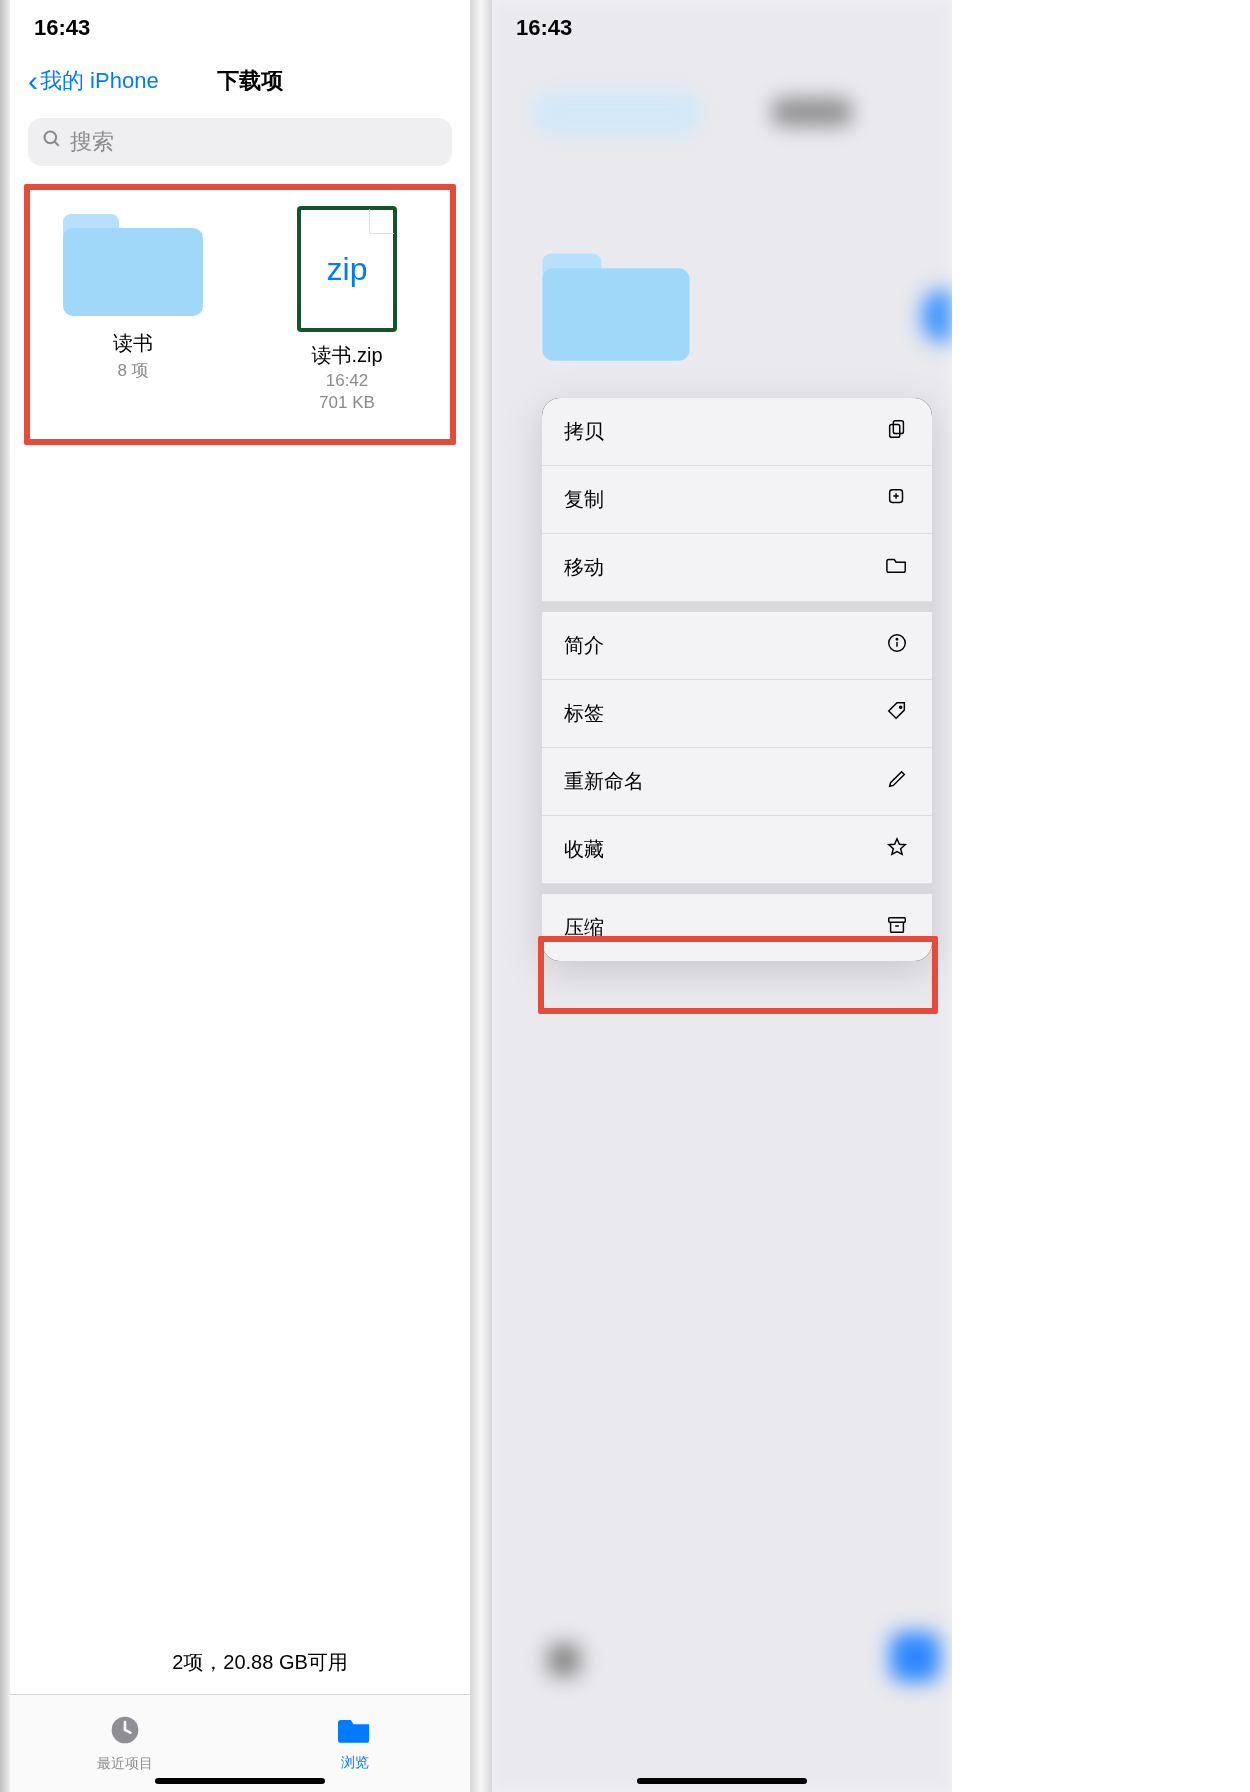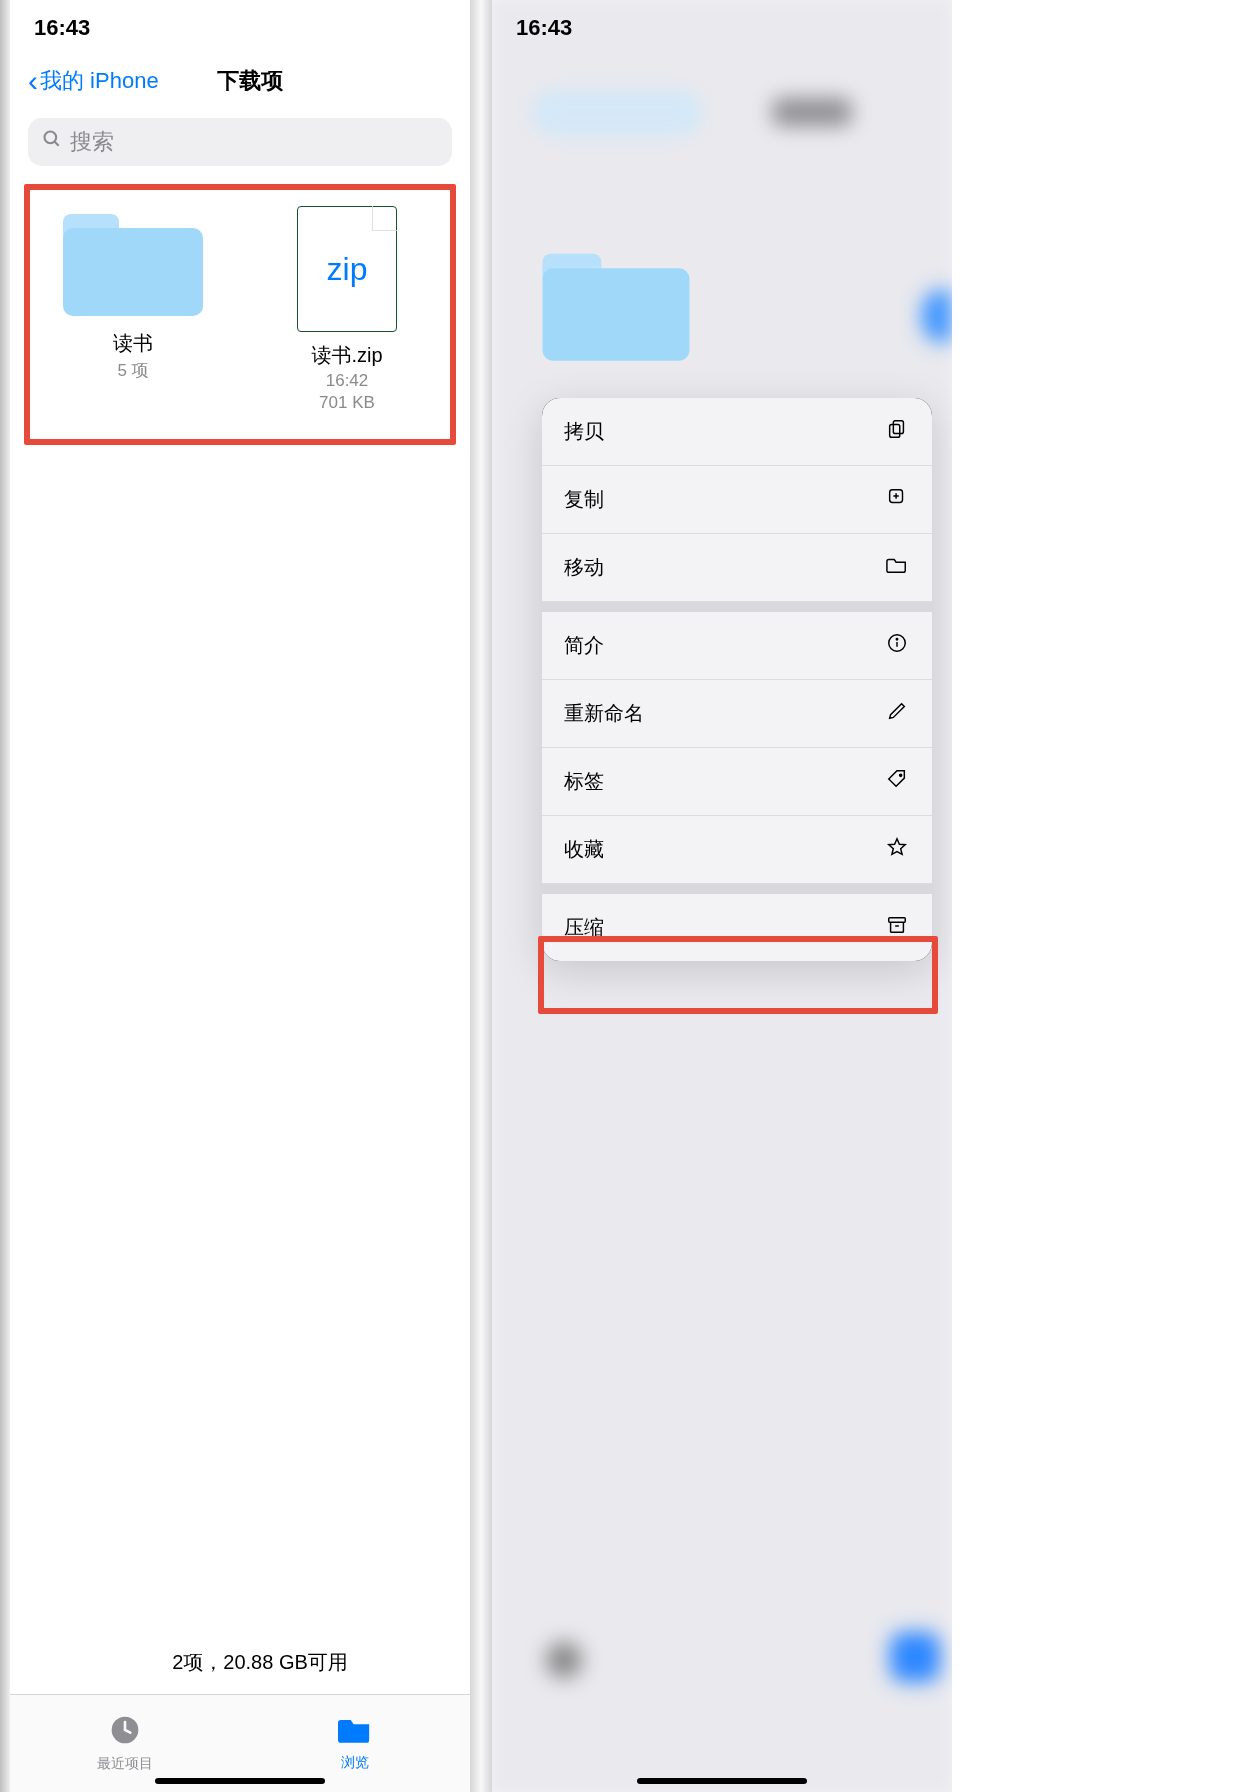--- a/index.html
+++ b/index.html
@@ -106,21 +106,21 @@
     content:"";
     position:absolute;
     top:22px; left:0;
     width:140px; height:88px;
     background:#9fd8f9;
     border-radius:10px;
   }
   .file-icon {
     width: 100px; height: 126px;
     background:#fff;
-    border:1px solid #14532d;
+    border:4px solid #14532d;
     border-radius:4px;
     position:relative;
     display:flex;
     align-items:center;
     justify-content:center;
     color:#007aff;
     font-size:32px;
     font-weight:400;
     margin-bottom: 6px;
   }
@@ -291,21 +291,21 @@
           <line x1="20" y1="20" x2="15" y2="15"></line>
         </svg>
     </span>
     <span>搜索</span>
   </div>
 
   <div class="hi-box">
     <div class="item">
       <div class="folder-icon"></div>
       <div class="name">读书</div>
-      <div class="meta">5 项</div>
+      <div class="meta">8 项</div>
     </div>
     <div class="item">
       <div class="file-icon">
         <span>zip</span>
       </div>
       <div class="name">读书.zip</div>
       <div class="meta">16:42</div>
       <div class="meta">701 KB</div>
     </div>
   </div>
@@ -373,30 +373,30 @@
     <div class="menu-gap"></div>
     <div class="menu-item">
       <span>简介</span>
       <span class="mi-icon"><svg viewBox="0 0 24 24">
             <circle cx="12" cy="12" r="9"></circle>
             <line x1="12" y1="11" x2="12" y2="16"></line>
             <circle cx="12" cy="8" r="0.8" fill="#000"></circle>
           </svg></span>
     </div>
     <div class="menu-item">
-      <span>重新命名</span>
-      <span class="mi-icon"><svg viewBox="0 0 24 24">
-            <path d="M4 20l4-1 12-12-3-3L5 16z"></path>
-          </svg></span>
-    </div>
-    <div class="menu-item">
       <span>标签</span>
       <span class="mi-icon"><svg viewBox="0 0 24 24">
             <path d="M3 12l9-9h8v8l-9 9z"></path>
             <circle cx="16" cy="8" r="1.2" fill="#000"></circle>
+          </svg></span>
+    </div>
+    <div class="menu-item">
+      <span>重新命名</span>
+      <span class="mi-icon"><svg viewBox="0 0 24 24">
+            <path d="M4 20l4-1 12-12-3-3L5 16z"></path>
           </svg></span>
     </div>
     <div class="menu-item">
       <span>收藏</span>
       <span class="mi-icon"><svg viewBox="0 0 24 24">
             <path d="M12 3l2.6 6 6.4.5-5 4.3 1.6 6.2L12 17l-5.6 3 1.6-6.2-5-4.3 6.4-.5z"></path>
           </svg></span>
     </div>
     <div class="menu-gap"></div>
     <div class="menu-item">

